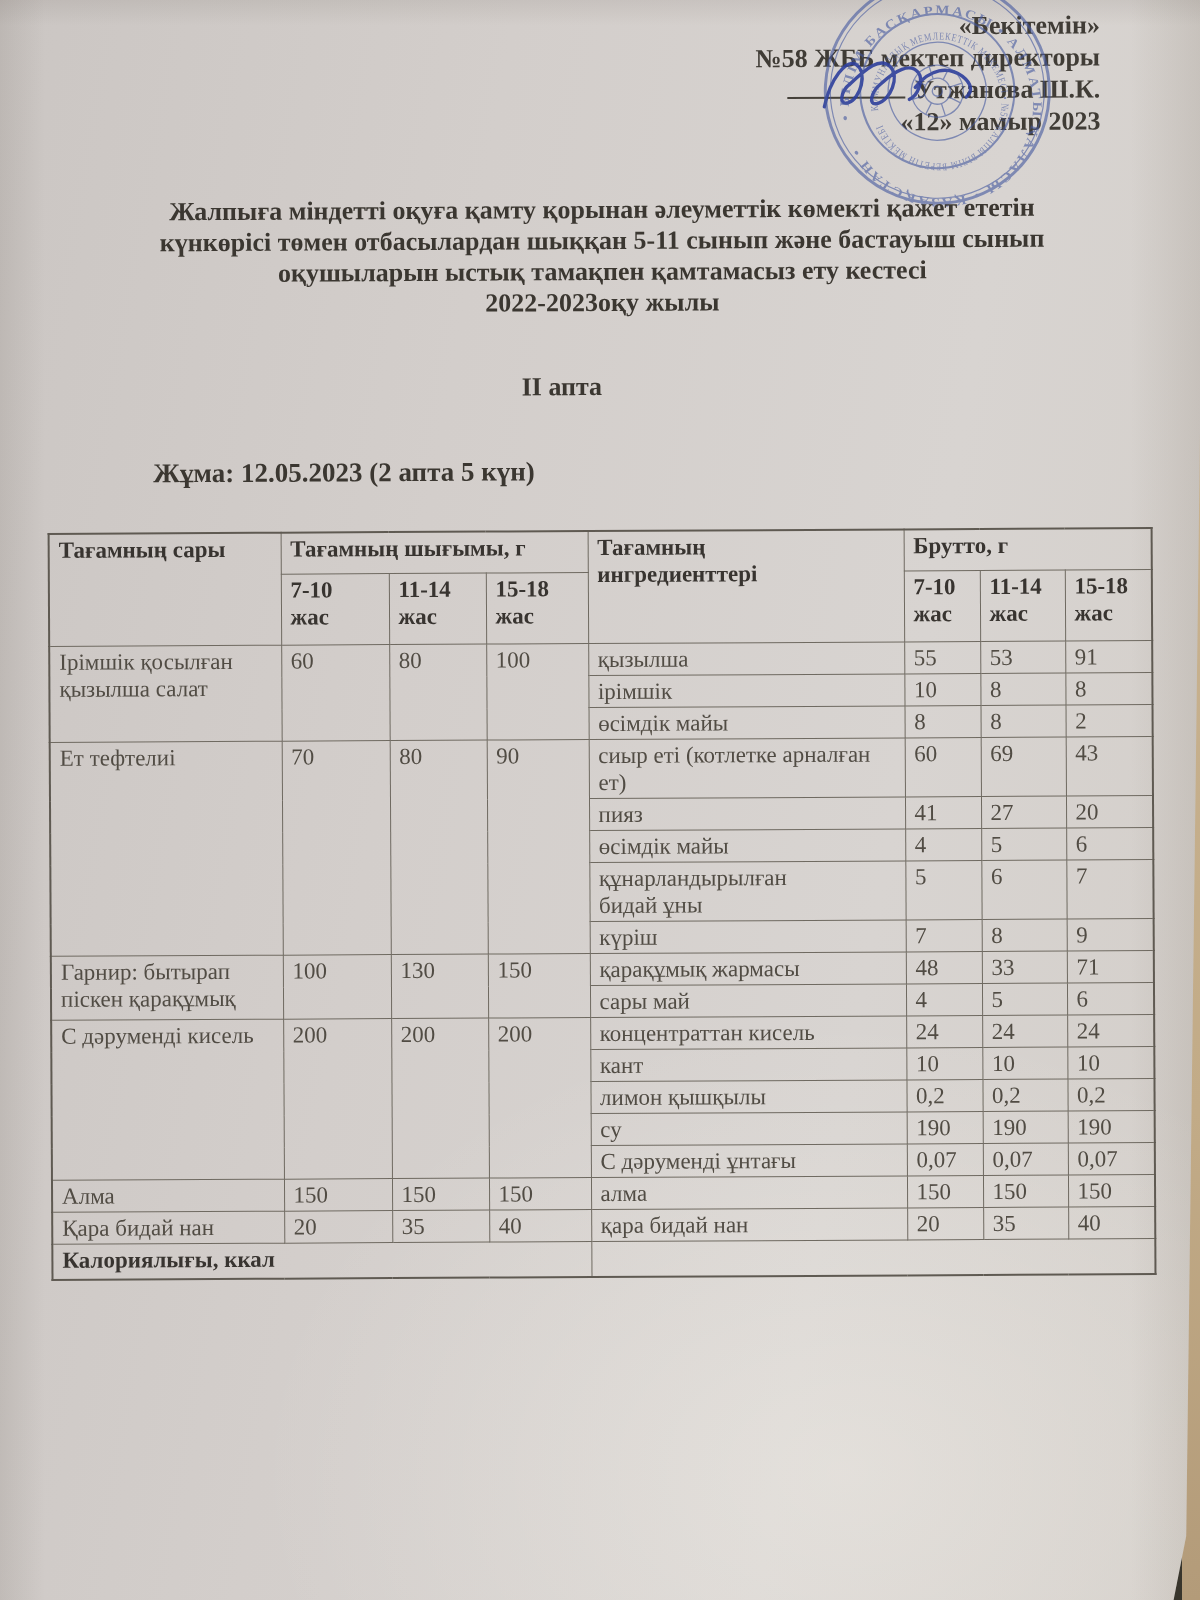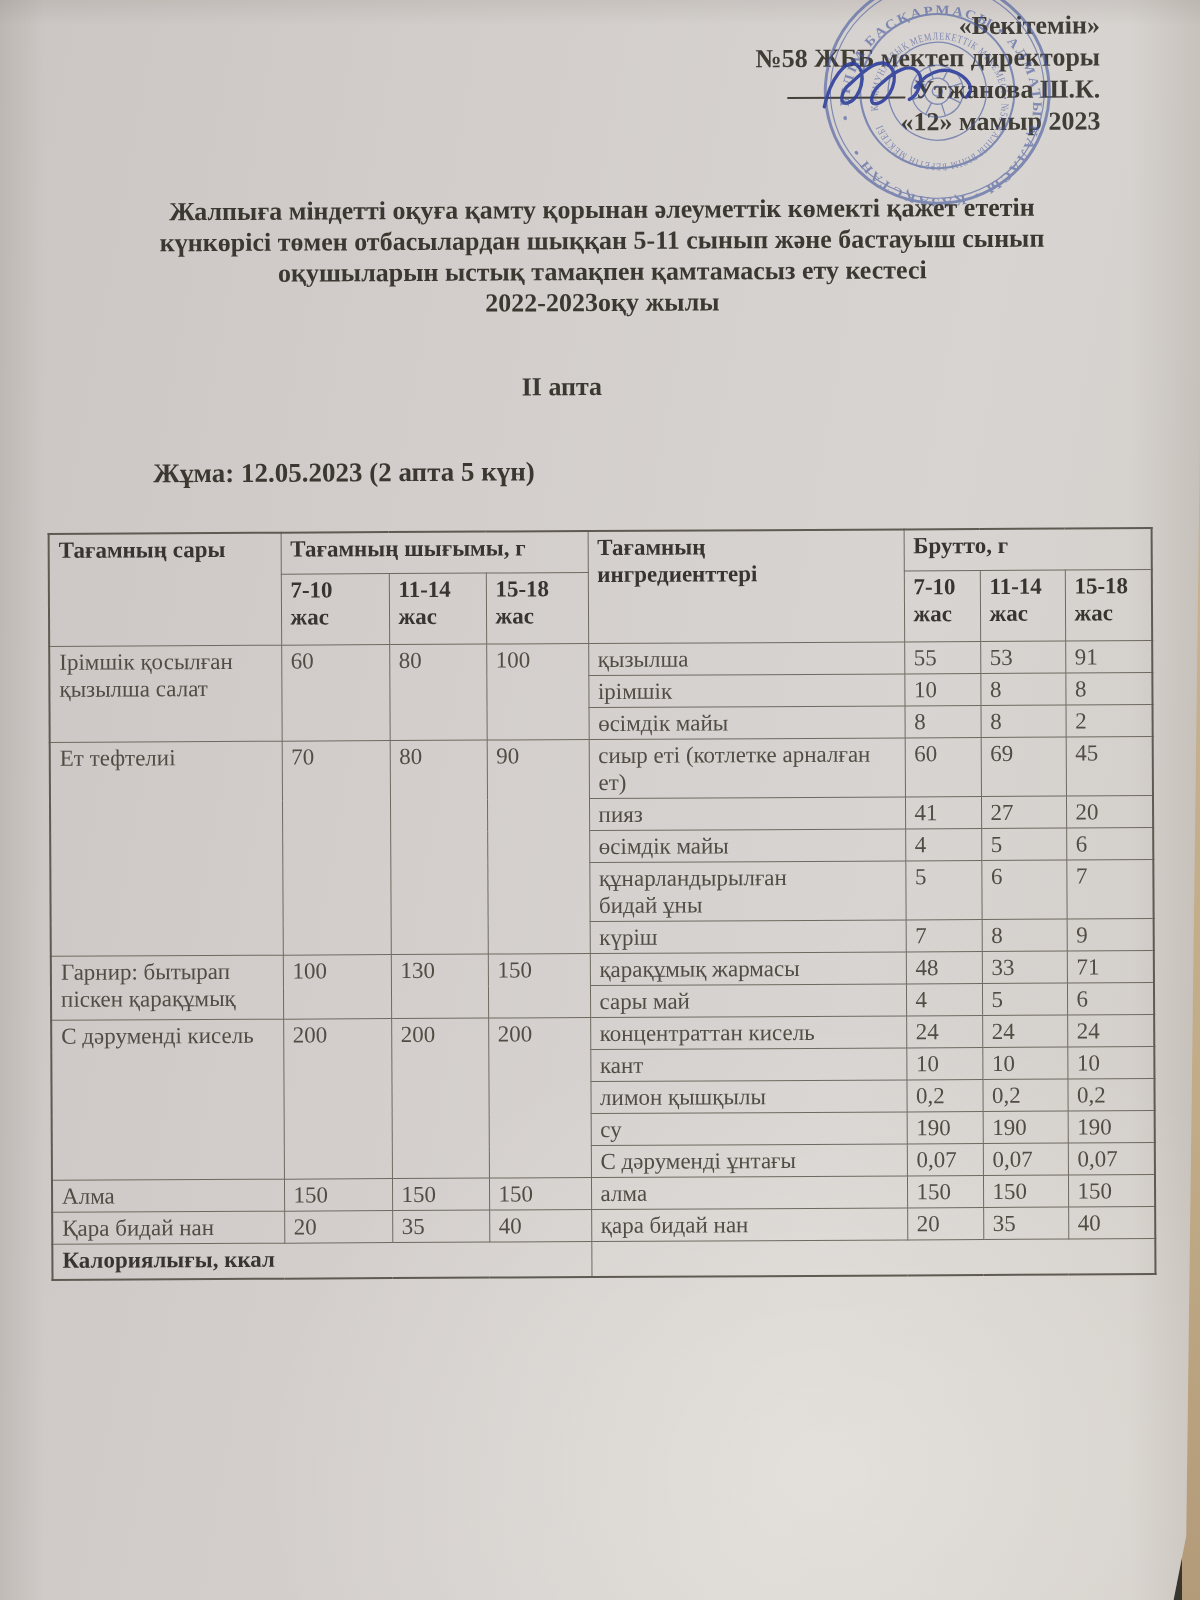--- a/index.html
+++ b/index.html
@@ -184,21 +184,21 @@
 
       <tr class="row">
         <td class="dish" rowspan="5">Ет тефтелиі</td>
         <td rowspan="5">70</td>
         <td rowspan="5">80</td>
         <td rowspan="5">90</td>
         <td class="ing">сиыр еті (котлетке арналған
 ет)</td>
         <td>60</td>
         <td>69</td>
-        <td>45</td>
+        <td>43</td>
       </tr>
       <tr class="row">
         <td class="ing">пияз</td>
         <td>41</td>
         <td>27</td>
         <td>20</td>
       </tr>
       <tr class="row">
         <td class="ing">өсімдік майы</td>
         <td>4</td>

